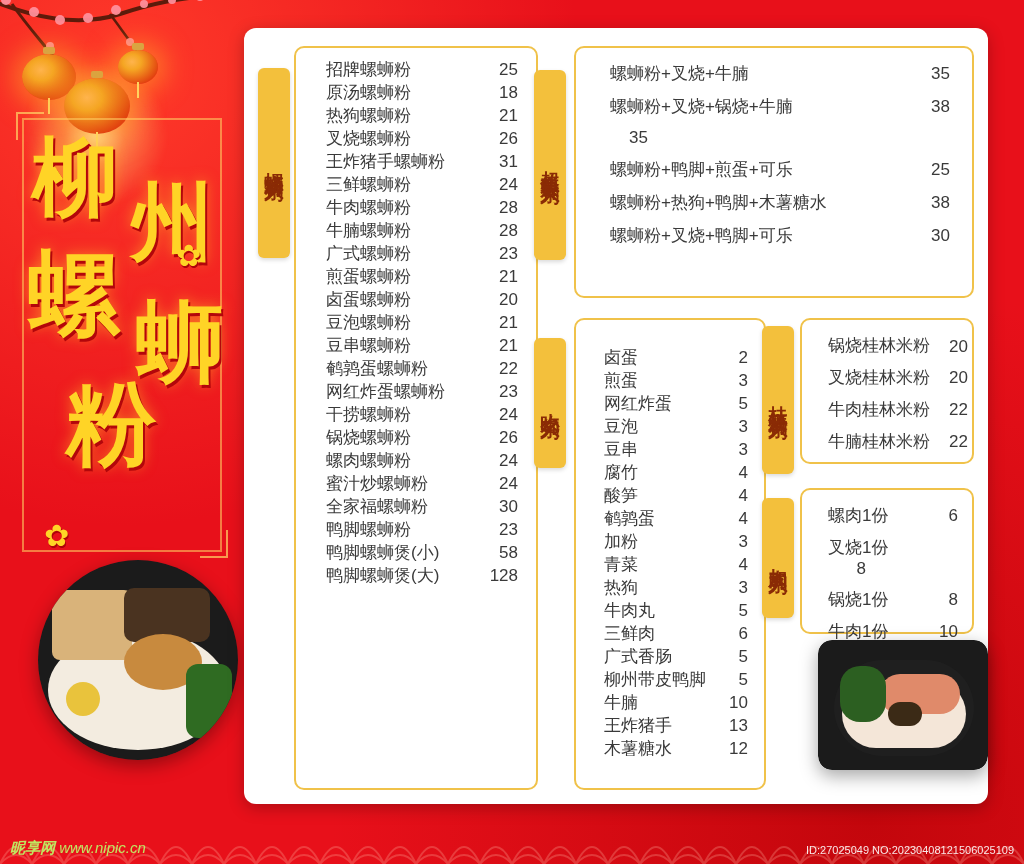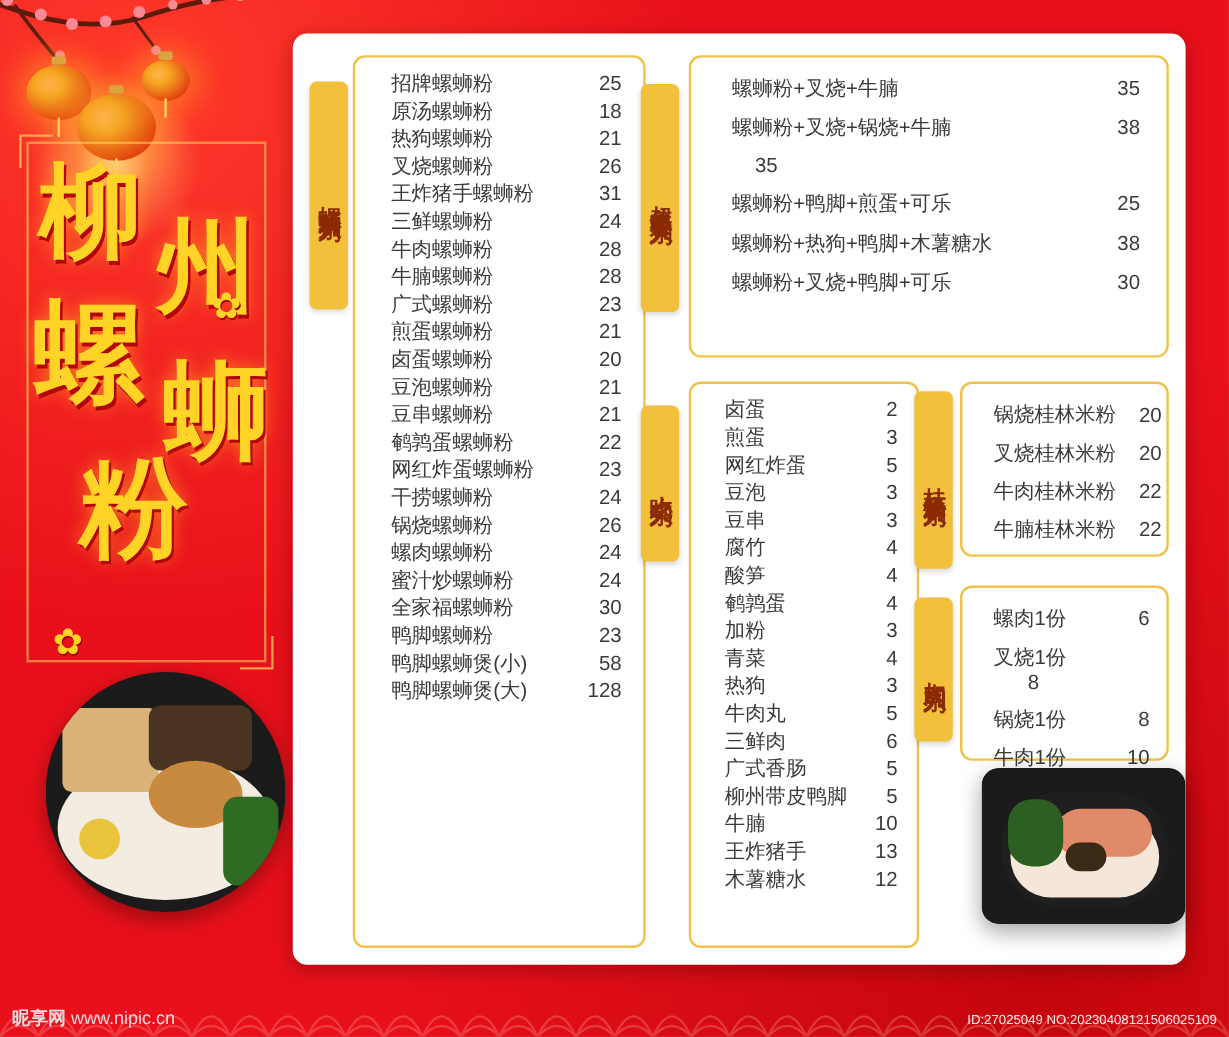--- a/index.html
+++ b/index.html
@@ -59,21 +59,21 @@
   .cat-tab{position:absolute;background:#f3c03c;color:#8a2b05;font-weight:bold;border-radius:6px;
         display:flex;align-items:center;justify-content:center;text-align:center;
         writing-mode:vertical-rl;text-orientation:upright;letter-spacing:3px;font-size:19px;
         box-shadow:0 2px 4px rgba(0,0,0,.15);}
   .rows{position:absolute;left:12px;right:0;top:0;padding:10px 18px;box-sizing:border-box;}
   .row{display:flex;align-items:baseline;justify-content:space-between;color:#3a3a3a;}
   .row .nm{font-size:17px;white-space:nowrap;}
   .row .pr{font-size:17px;color:#3a3a3a;text-align:right;min-width:38px;}
   
   .footer{position:absolute;left:0;bottom:0;width:1024px;height:34px;}
-  .brandmark{position:absolute;left:10px;bottom:6px;color:#e5e5e5;font-size:15px;opacity:.95;}
+  .brandmark{position:absolute;left:10px;bottom:6px;color:#bef264;font-size:15px;opacity:.95;font-style:italic;}
   .brandmark .b1{font-weight:bold;}
   .idtext{position:absolute;right:10px;bottom:8px;color:#fff;font-size:11px;opacity:.9;}
 </style>
 </head>
 <body>
 
 <div class="bg-red"></div>
 <div class="bg-grad"></div>
 
 <div class="waves">
@@ -260,21 +260,21 @@
         </div>
       <div class="row">
           <span class="nm">螺蛳粉+叉烧+鸭脚+可乐</span>
           <span class="pr">30</span>
         </div>
     </div>
   </div>
   <div class="cat-tab" style="left:290px;top:42px;width:32px;height:190px;">超值套餐系列</div>
 
   <div class="panel" style="left:330px;top:290px;width:188px;height:468px;">
-    <div class="rows" style="padding:10px 16px;">
+    <div class="rows" style="padding:26px 16px;">
       <div class="row">
           <span class="nm">卤蛋</span>
           <span class="pr">2</span>
         </div>
       <div class="row">
           <span class="nm">煎蛋</span>
           <span class="pr">3</span>
         </div>
       <div class="row">
           <span class="nm">网红炸蛋</span>

